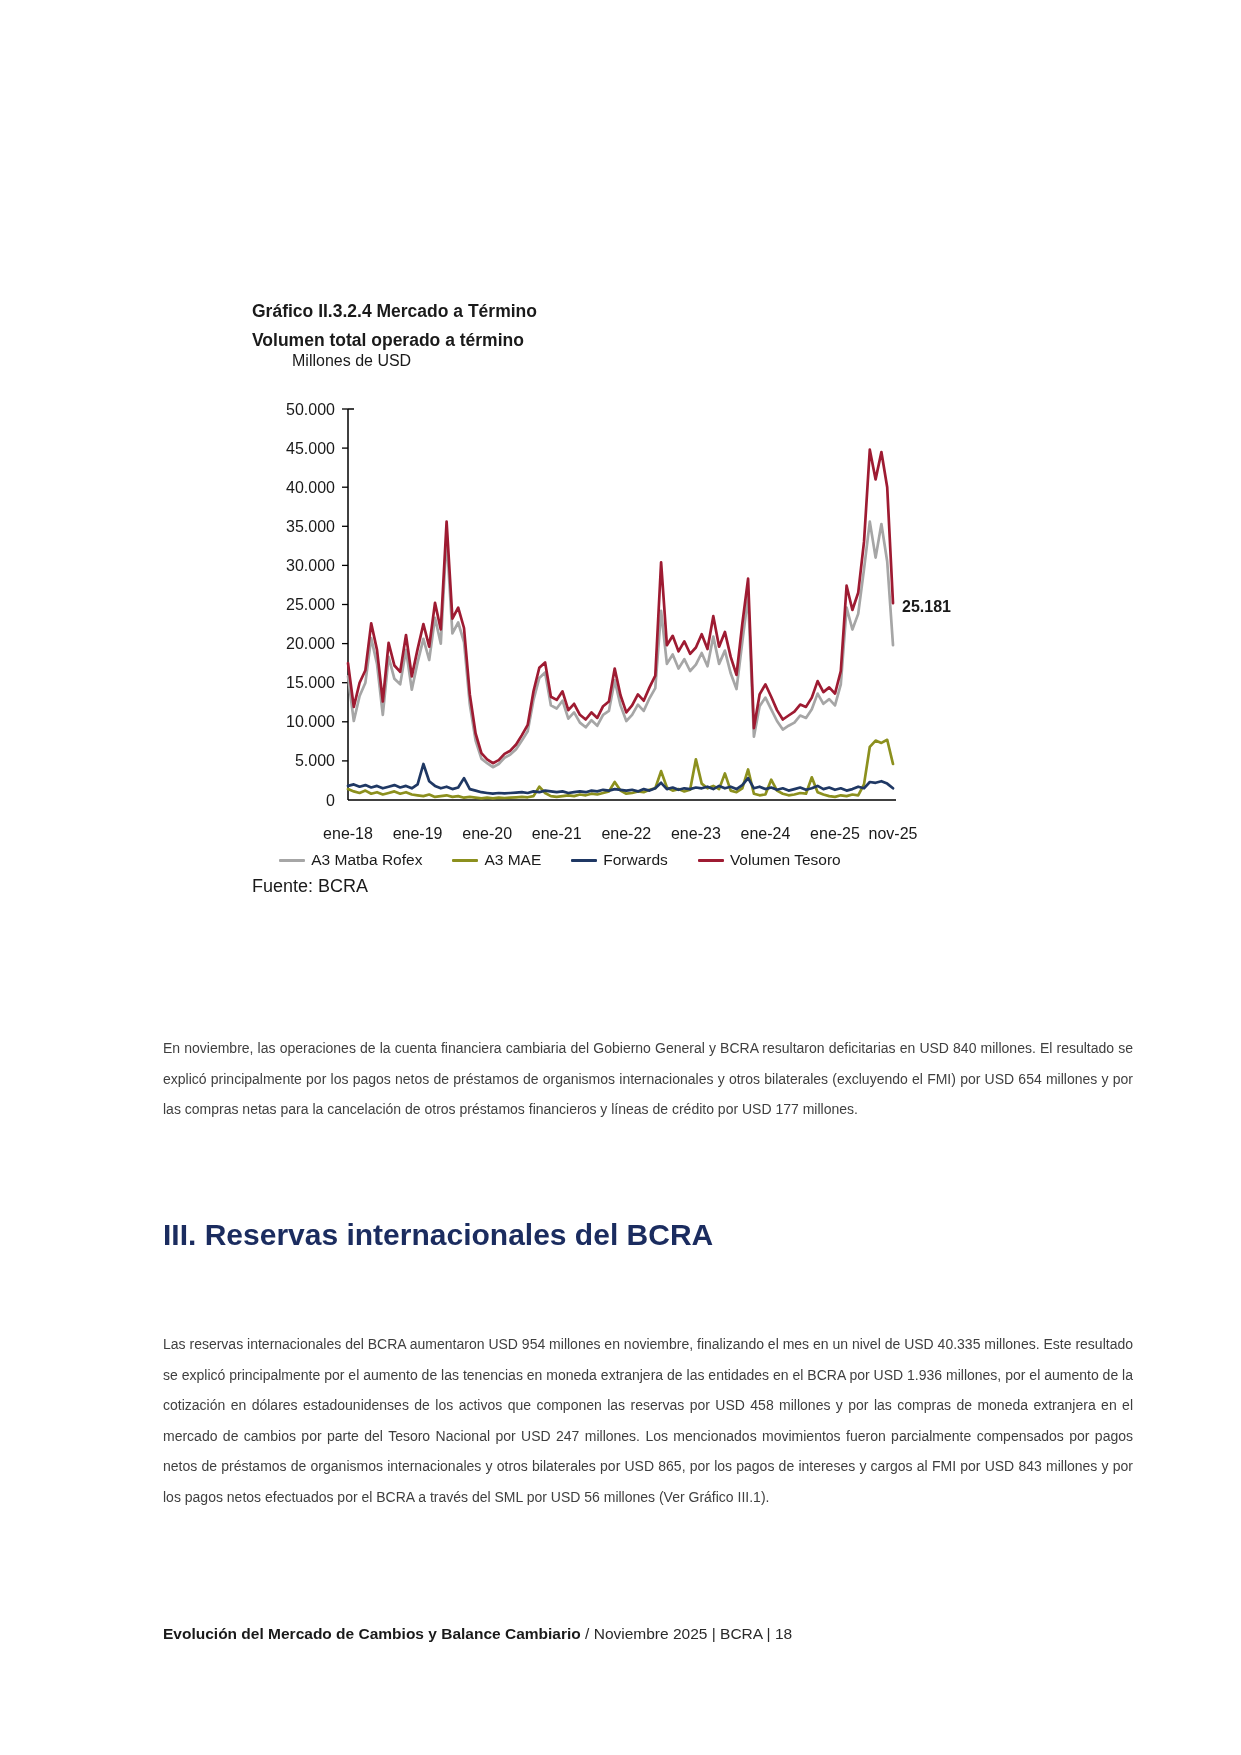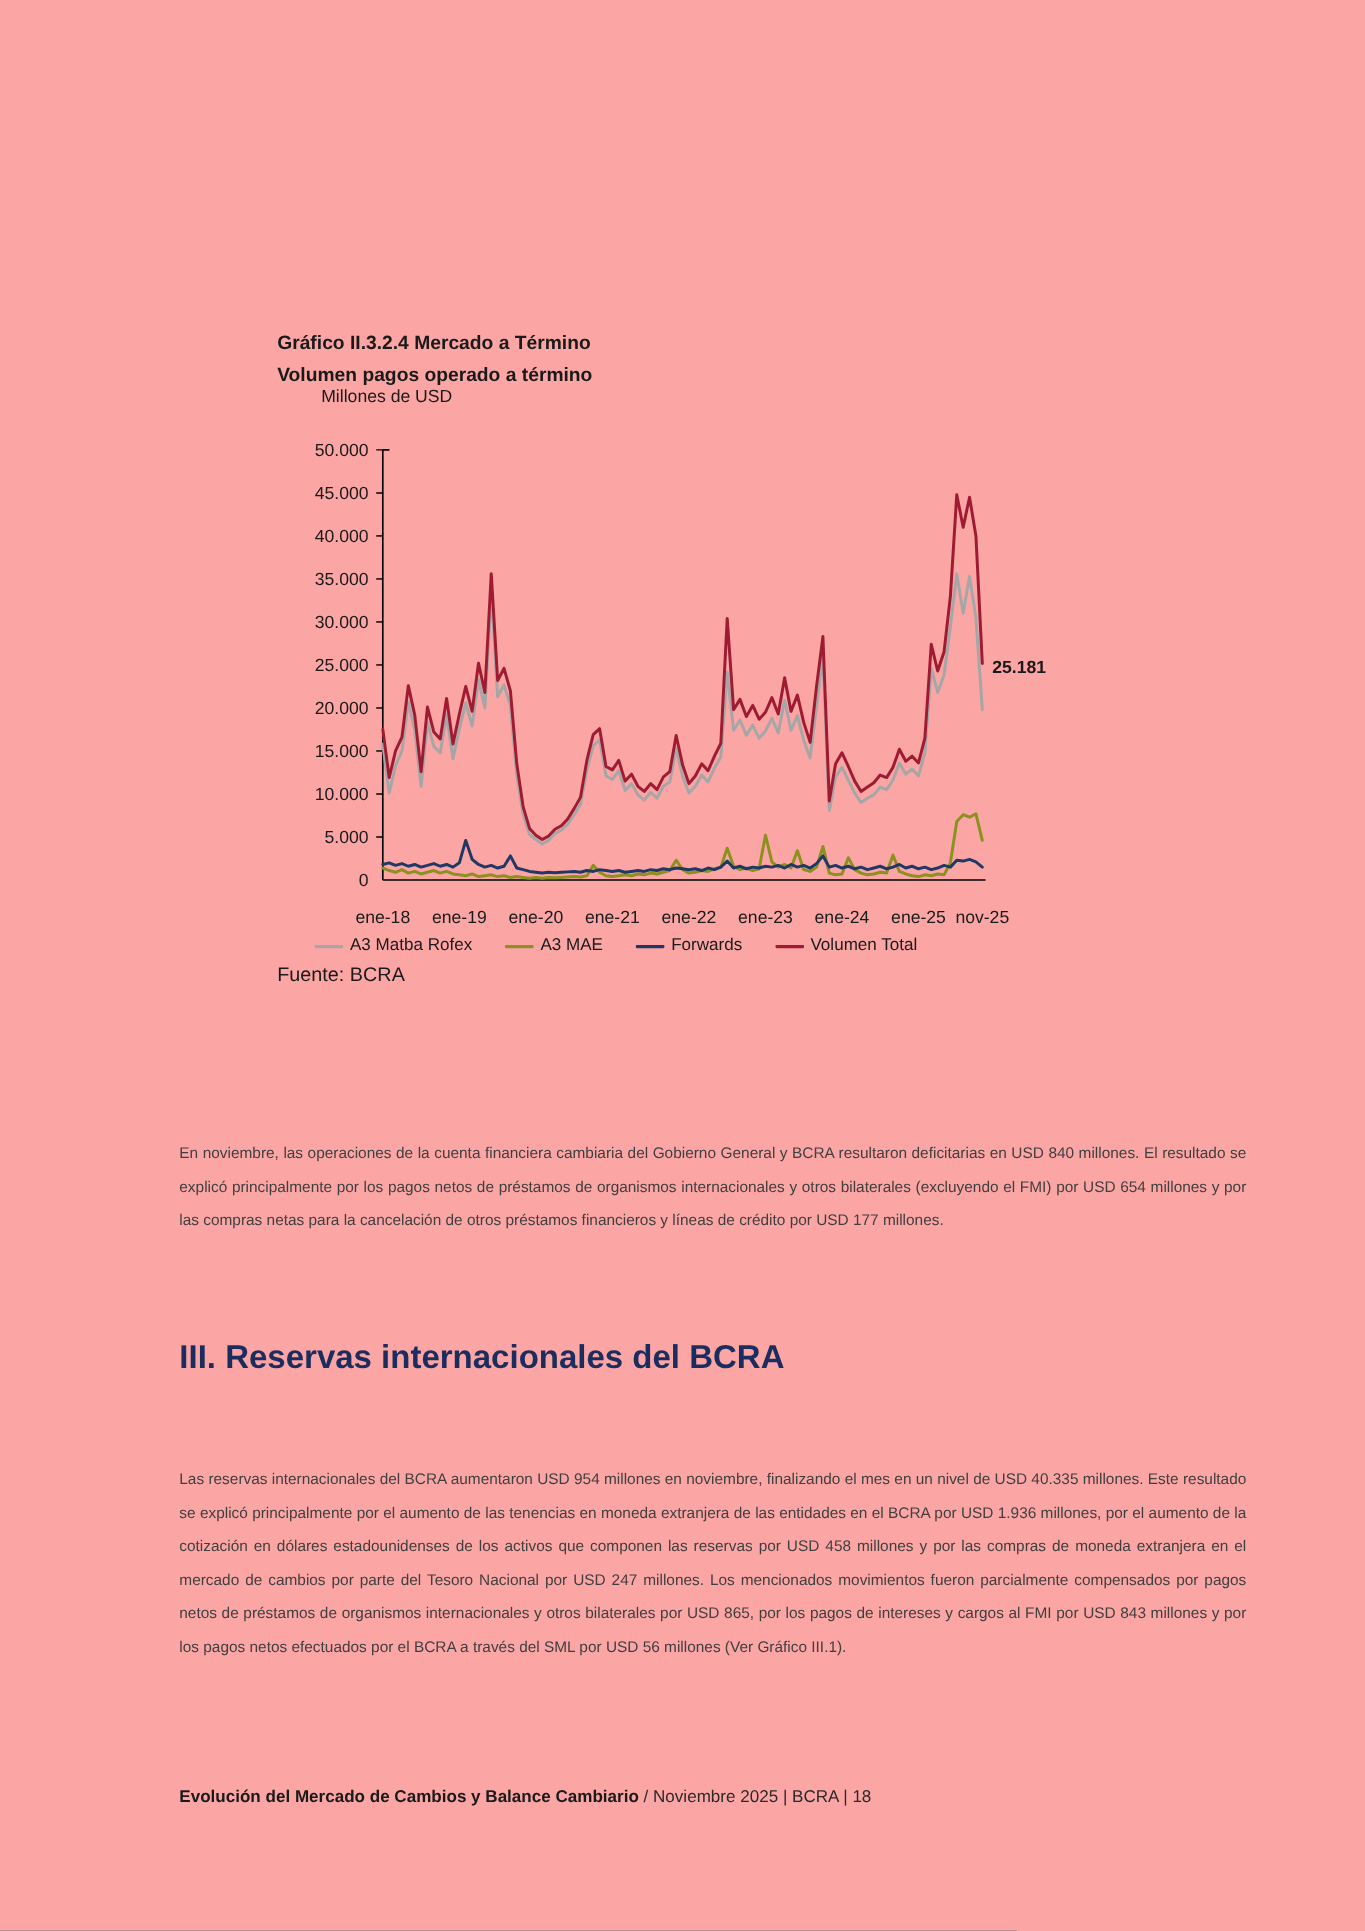--- a/index.html
+++ b/index.html
@@ -1,17 +1,17 @@
 <!DOCTYPE html>
 <html><head>
 <meta charset="utf-8">
 <style>
   html,body{margin:0;padding:0;background:#888;}
   .page{
-    position:relative;width:1241px;height:1755px;background:#fca5a5;
+    position:relative;width:1241px;height:1755px;background:#ffffff;
     margin:0 auto;font-family:"Liberation Sans",sans-serif;overflow:hidden;
   }
   .abs{position:absolute;}
   .chart-title{left:252px;top:297px;font-size:17.5px;font-weight:bold;color:#1a1a1a;line-height:29px;}
   .chart-unit{left:260px;top:352px;font-size:16px;color:#1a1a1a;margin-left:32px;}
   .chart-svg{left:160px;top:352px;}
   .legend-row{left:160px;top:851px;width:800px;display:flex;justify-content:center;gap:30px;align-items:center;}
   .legend-item{display:flex;align-items:center;font-size:15.5px;color:#1a1a1a;white-space:nowrap;}
   .legend-swatch{display:inline-block;width:26px;height:3px;border-radius:1px;margin-right:6px;}
   .chart-source{left:252px;top:876px;font-size:18px;color:#1a1a1a;}
@@ -24,21 +24,21 @@
   .footer b{color:#1a1a1a;}
   text{font-family:"Liberation Sans",sans-serif;}
 </style>
 </head>
 <body>
 
 <div class="page">
 
   <div class="abs chart-title">
     <div>Gráfico II.3.2.4 Mercado a Término</div>
-    <div>Volumen pagos operado a término</div>
+    <div>Volumen total operado a término</div>
   </div>
 
   <div class="abs chart-unit">Millones de USD</div>
 
   <svg id="chart-svg" class="abs chart-svg" width="800" height="520">
       <line x1="188" y1="57" x2="188" y2="448" stroke="#000" stroke-width="1.5"></line>
       <line x1="188" y1="448" x2="736" y2="448" stroke="#000" stroke-width="1.5"></line>
       <line x1="188" y1="57" x2="194" y2="57" stroke="#000" stroke-width="1.5"></line>
       <text x="175" y="453.5" text-anchor="end" font-size="16" fill="#1a1a1a">0</text>
       <line x1="182" y1="408.9" x2="188" y2="408.9" stroke="#000" stroke-width="1.3"></line>
@@ -85,21 +85,21 @@
       <span class="legend-item">
         <span class="legend-swatch" style="background: rgb(140, 144, 30);"></span>
         <span>A3 MAE</span>
       </span>
       <span class="legend-item">
         <span class="legend-swatch" style="background: rgb(31, 56, 100);"></span>
         <span>Forwards</span>
       </span>
       <span class="legend-item">
         <span class="legend-swatch" style="background: rgb(158, 27, 50);"></span>
-        <span>Volumen Total</span>
+        <span>Volumen Tesoro</span>
       </span>
     </div>
 
   <div class="abs chart-source">Fuente: BCRA</div>
 
   <div class="abs para p1">En noviembre, las operaciones de la cuenta financiera cambiaria del Gobierno General y BCRA resultaron deficitarias en USD 840 millones. El resultado se explicó principalmente por los pagos netos de préstamos de organismos internacionales y otros bilaterales (excluyendo el FMI) por USD 654 millones y por las compras netas para la cancelación de otros préstamos financieros y líneas de crédito por USD 177 millones.</div>
 
   <div class="abs h3">III. Reservas internacionales del BCRA</div>
   <div class="abs para p2">Las reservas internacionales del BCRA aumentaron USD 954 millones en noviembre, finalizando el mes en un nivel de USD 40.335 millones. Este resultado se explicó principalmente por el aumento de las tenencias en moneda extranjera de las entidades en el BCRA por USD 1.936 millones, por el aumento de la cotización en dólares estadounidenses de los activos que componen las reservas por USD 458 millones y por las compras de moneda extranjera en el mercado de cambios por parte del Tesoro Nacional por USD 247 millones. Los mencionados movimientos fueron parcialmente compensados por pagos netos de préstamos de organismos internacionales y otros bilaterales por USD 865, por los pagos de intereses y cargos al FMI por USD 843 millones y por los pagos netos efectuados por el BCRA a través del SML por USD 56 millones (Ver Gráfico III.1).</div>
 

